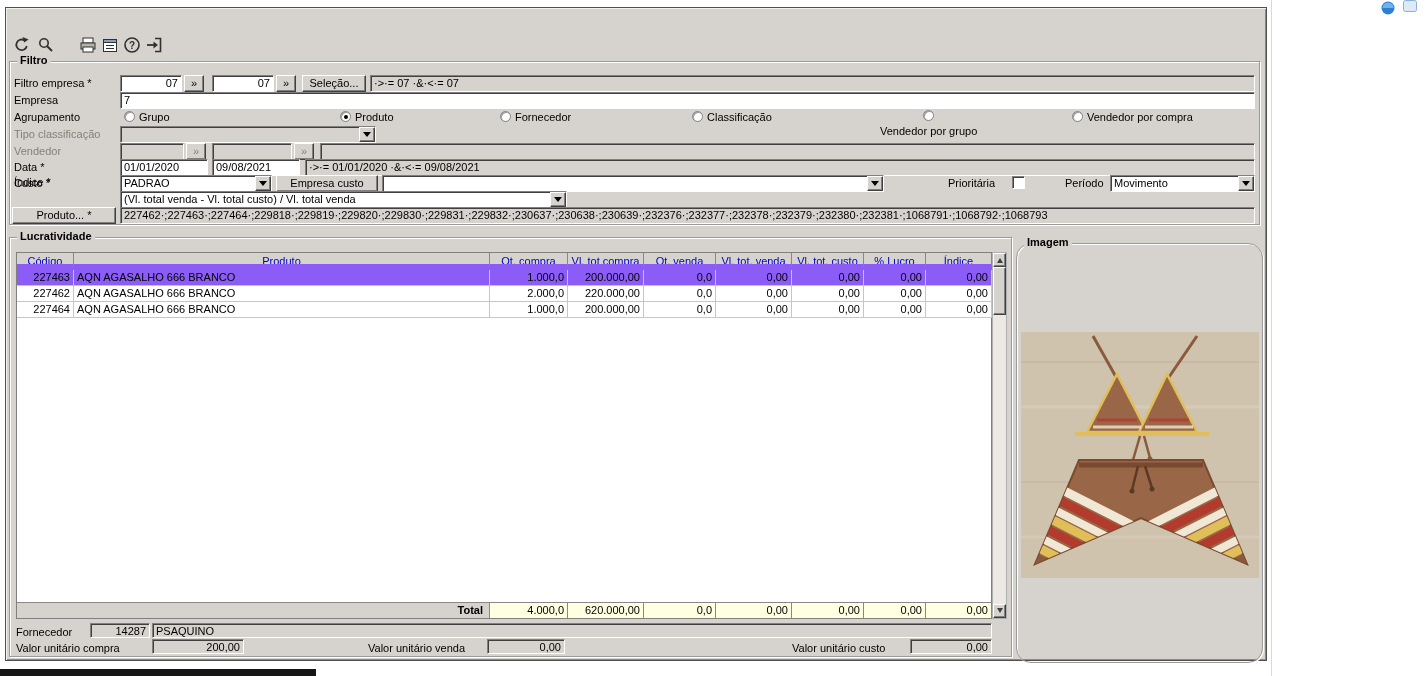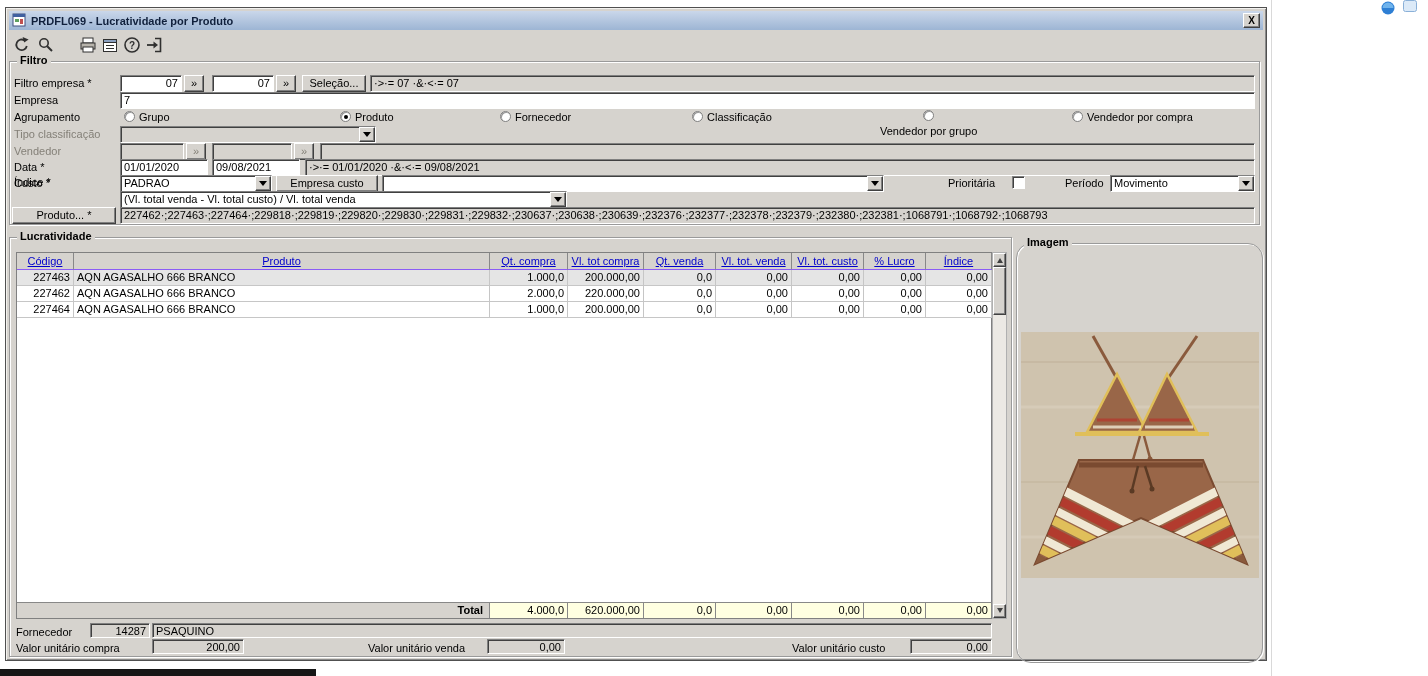--- a/index.html
+++ b/index.html
@@ -75,29 +75,29 @@
   }
   .checkbox {
     position:absolute; width:13px; height:13px; background:#fff;
     border:1px solid; border-color:#808080 #fff #fff #808080; box-shadow: inset 1px 1px 0 #404040;
   }
   
   .grid { position:absolute; left:6px; top:14px; width:976px; height:367px;
     border:1px solid #808080; background:#fff; }
   .grid-row { position:absolute; left:0; display:flex; }
   .hcell {
-    height:17px; background:#d6d3ce; border-right:1px solid #888; border-bottom:1px solid #8b5cf6;
+    height:17px; background:#d6d3ce; border-right:1px solid #888; border-bottom:6px solid #8b5cf6;
     color:#0000cc; text-decoration:underline; text-align:center; line-height:16px;
     overflow:hidden; white-space:nowrap;
   }
   .dcell {
     height:16px; background:#fff; border-right:1px solid #c6c6c6; border-bottom:1px solid #c6c6c6;
     padding:1px 3px; line-height:13px; overflow:hidden; white-space:nowrap;
   }
-  .sel-row .dcell { background:#e5e5e5; }
+  .sel-row .dcell { background:#8b5cf6; }
   .num { text-align:right; }
   .tcell {
     height:16px; background:#ffffe1; border-right:1px solid #888; border-top:1px solid #888;
     padding:1px 3px; line-height:13px; text-align:right; white-space:nowrap;
   }
   .tlabel {
     height:16px; background:#d6d3ce; border-right:1px solid #888; border-top:1px solid #888;
     padding:1px 6px; line-height:13px; text-align:right; font-weight:bold; white-space:nowrap;
   }
   .c0{width:57px}.c1{width:416px}.c2{width:78px}.c3{width:76px}.c4{width:72px}
@@ -129,32 +129,20 @@
     </svg>
 </div>
 <div class="corner-icon" style="left:1403px; top:0;">
   <svg width="14" height="12" viewBox="0 0 14 12">
       <rect x="0.5" y="0.5" width="13" height="11" rx="2" fill="#dceaf8" stroke="#8ab0d8"></rect>
     </svg>
 </div>
 
 <div class="window">
 
-  <div class="titlebar">
-    <span>
-      <svg width="14" height="14" viewBox="0 0 14 14">
-          <rect x="1" y="1" width="12" height="12" fill="#fff" stroke="#405080"></rect>
-          <rect x="1" y="1" width="12" height="3" fill="#4060a0"></rect>
-          <rect x="3" y="6" width="4" height="3" fill="#60a060"></rect>
-          <rect x="8" y="6" width="3" height="5" fill="#c05050"></rect>
-        </svg>
-    </span>
-    <span class="title">PRDFL069 - Lucratividade por Produto</span>
-    <div class="close-btn">X</div>
-  </div>
 
   <div class="tool" style="left:6px; top:27px;">
     <svg width="18" height="18" viewBox="0 0 18 18">
         <path d="M13.8 10 a5.3 5.3 0 1 1 -2.2-5.6" fill="none" stroke="#303030" stroke-width="1.8"></path>
         <polygon points="9.6,1 11.2,6.4 15.6,3.4" fill="#303030"></polygon>
       </svg>
   </div>
   <div class="tool" style="left:30px; top:27px;">
     <svg width="18" height="18" viewBox="0 0 18 18">
         <circle cx="7" cy="7" r="4.2" fill="none" stroke="#303030" stroke-width="1.6"></circle>

